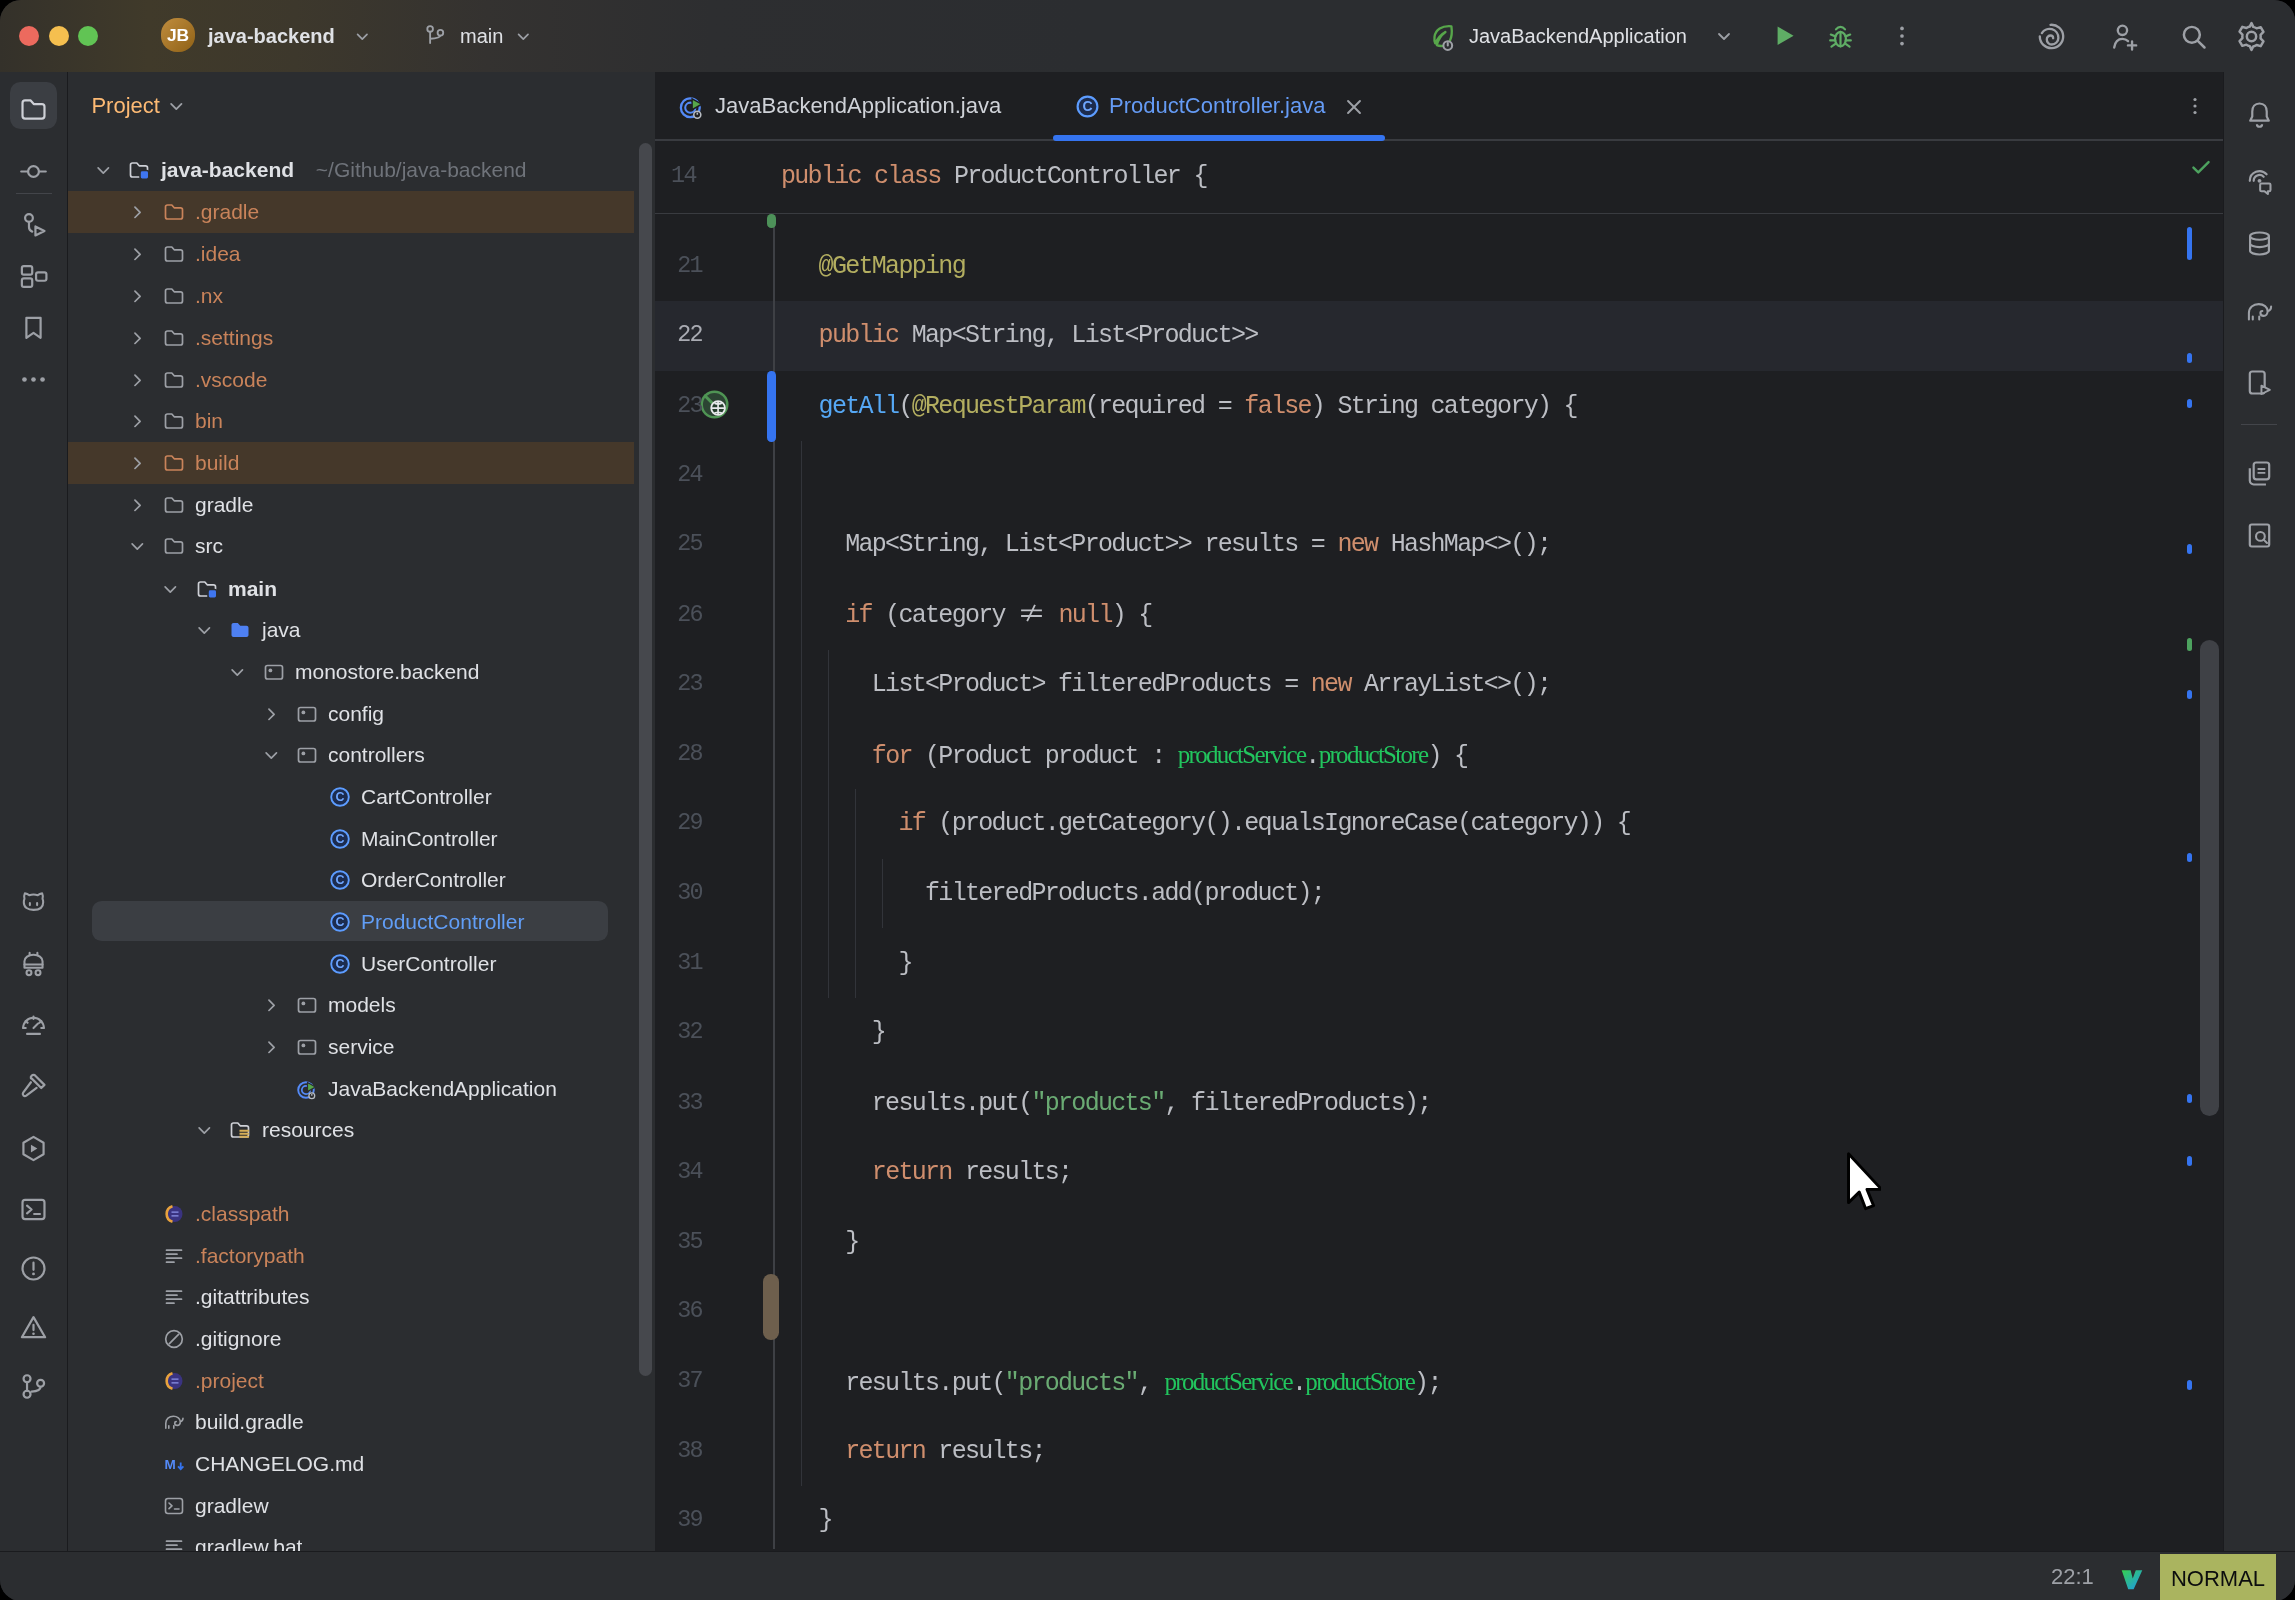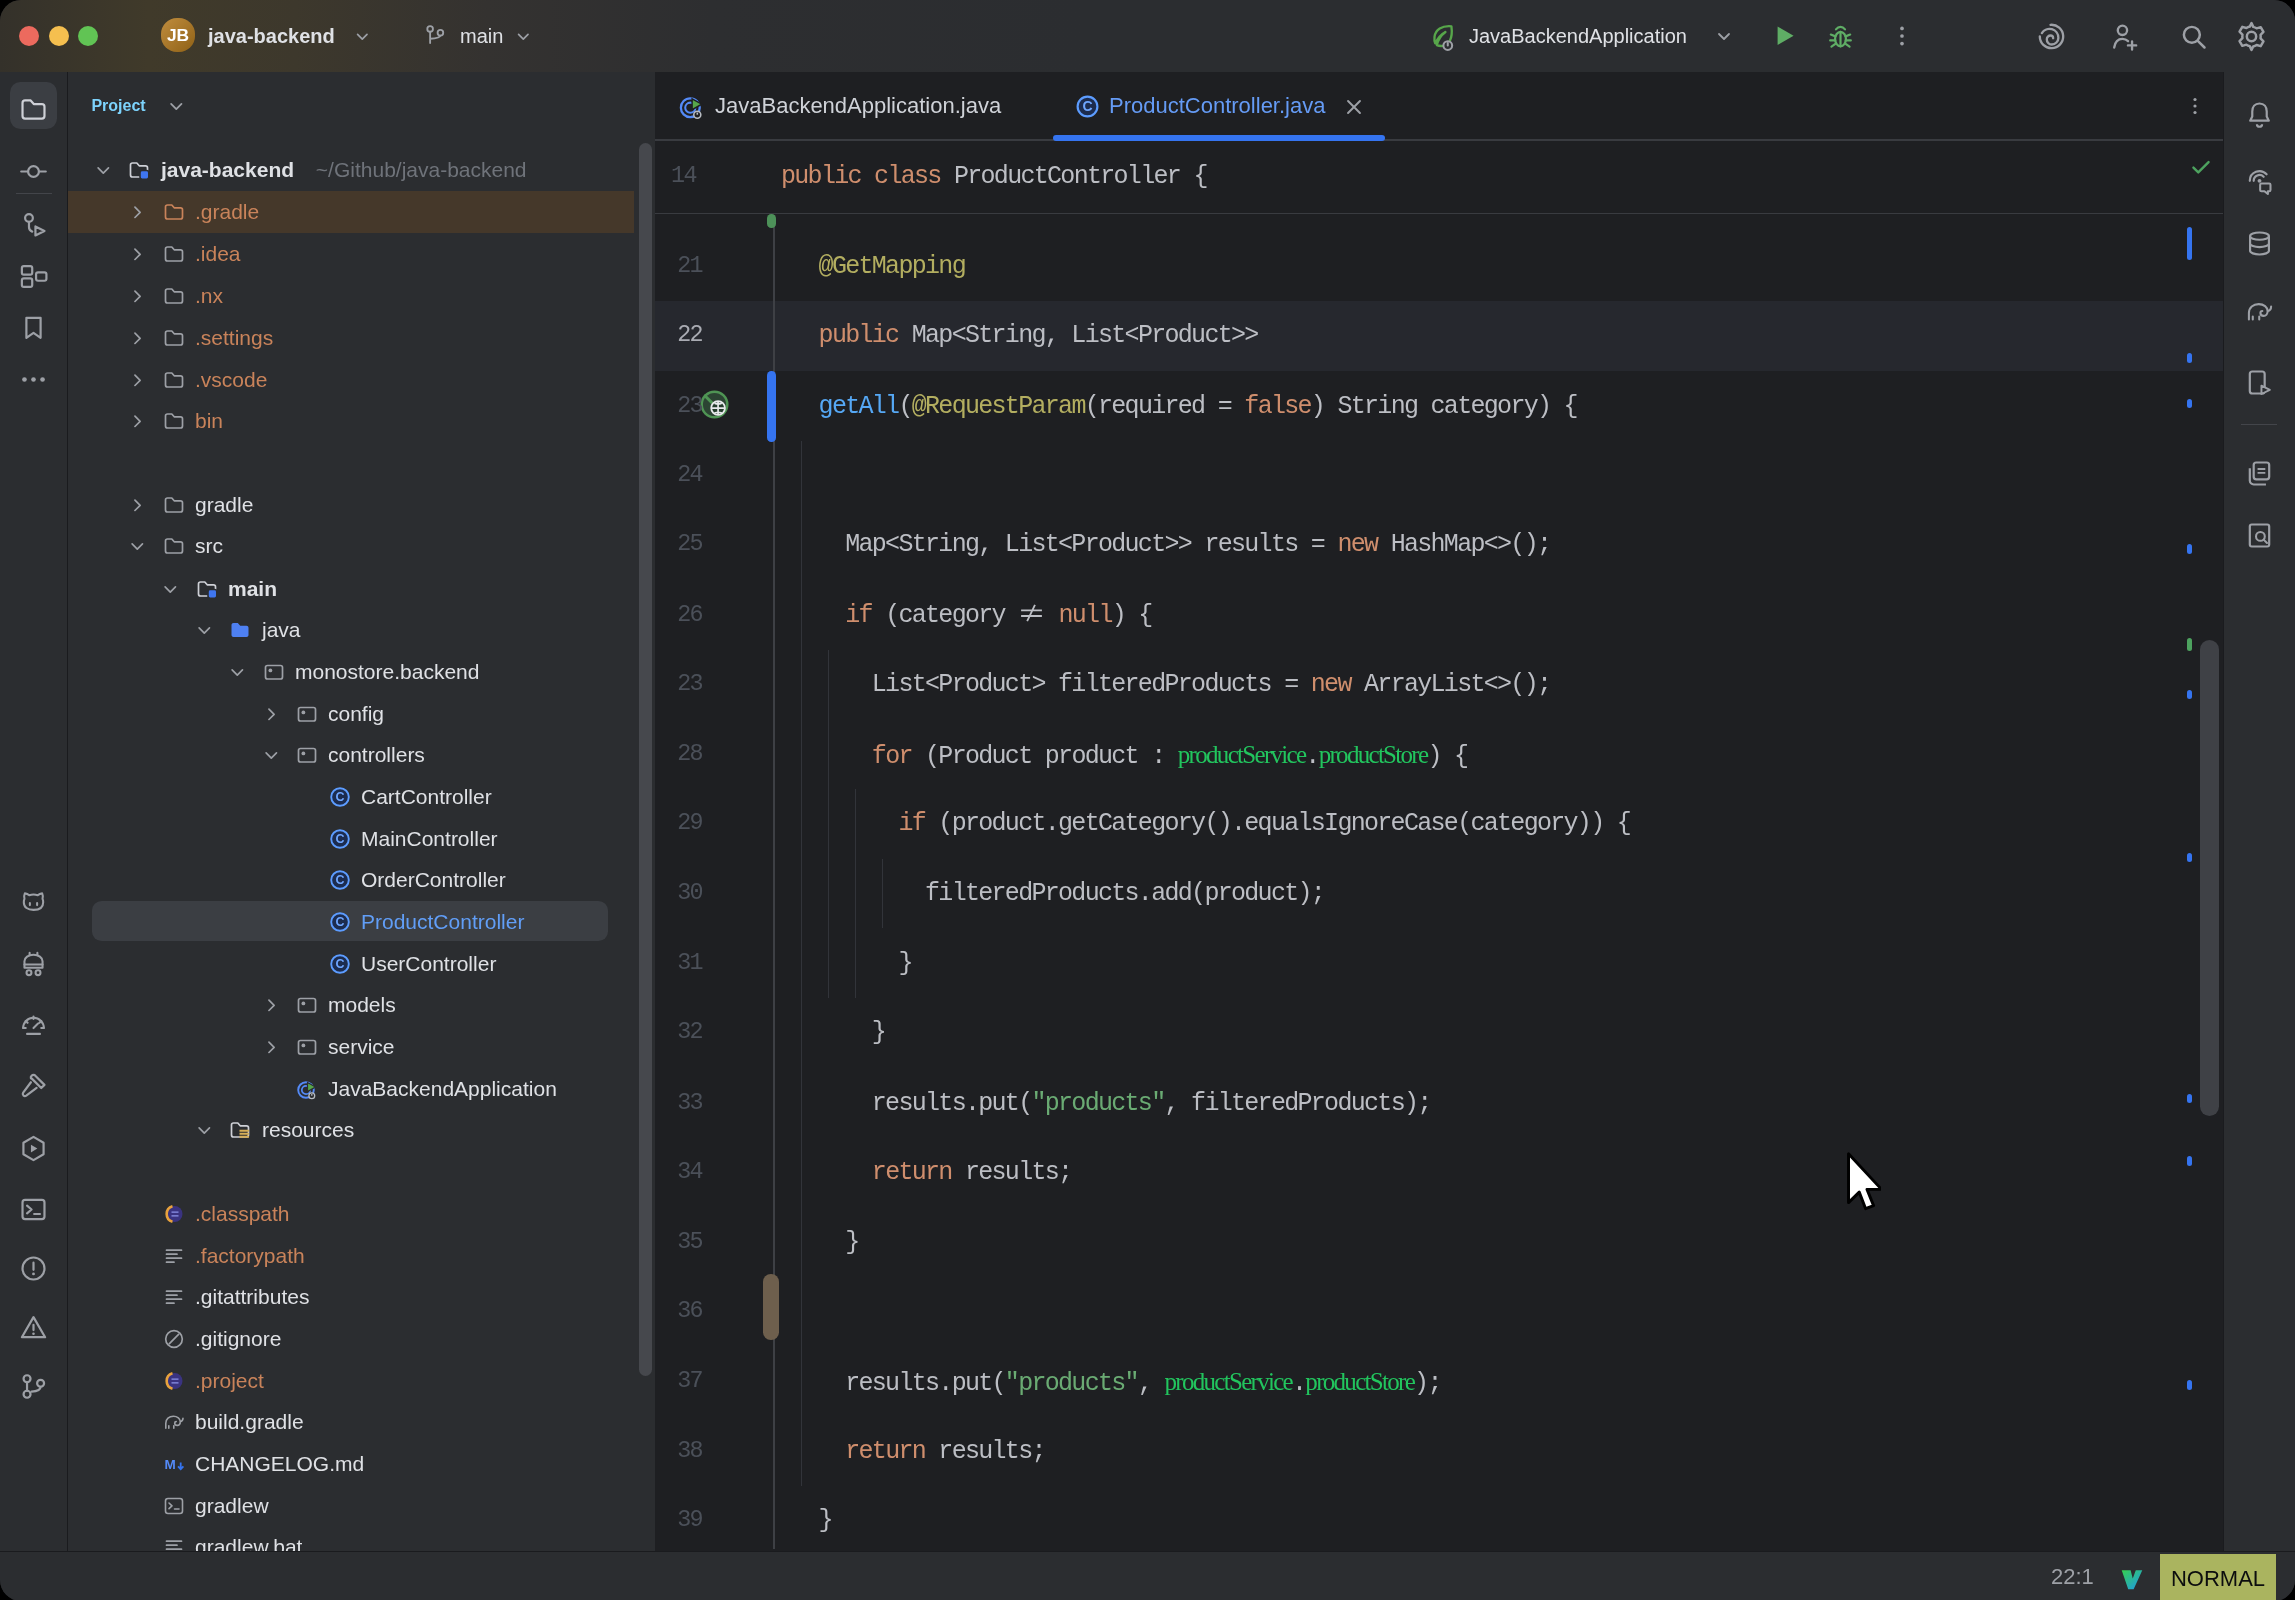--- a/index.html
+++ b/index.html
@@ -10,21 +10,21 @@
 .dot{width:20px;height:20px;border-radius:50%;top:26px;}
 .jb{left:161px;top:18px;width:34px;height:34px;border-radius:16px;background:linear-gradient(135deg,#c08d3e,#8f6116);color:#fff;font-weight:bold;font-size:17.4px;text-align:center;line-height:34px;}
 .tbt{color:#dfe1e5;font-size:20px;line-height:72px;top:0;height:72px;}
 .ticon{top:0;height:72px;display:flex;align-items:center;}
 
 .ls{left:0;top:72px;width:68px;height:1479px;background:#2b2d30;border-right:0.9px solid #1a1b1e;}
 .lsi{left:18px;width:31px;height:31px;}
 .seltile{left:10.4px;top:10.4px;width:47px;height:47px;border-radius:10.4px;background:#3b3e43;}
 
 .pp{left:68px;top:72px;width:588px;height:1479px;background:#2b2d30;overflow:hidden;}
-.ph{left:23.4px;top:0px;height:68px;line-height:68px;color:#7dd3fc;font-weight:700;font-size:16px;}
+.ph{left:23.4px;top:0px;height:68px;line-height:68px;color:#fdba74;font-weight:400;font-size:22px;}
 .row{left:0;height:42px;width:588px;}
 .rt{position:absolute;top:0;height:42px;line-height:42px;font-size:21px;color:#dfe1e5;white-space:pre;}
 .or{color:#c9835a;}
 .bl{color:#619ef7;}
 .gy{color:#6f737a;}
 .bold{font-weight:700;}
 .ticn{position:absolute;top:8.7px;width:24px;height:24px;}
 .chev{position:absolute;top:9.6px;width:22.6px;height:22.6px;}
 .selrow{position:absolute;left:24px;width:516px;top:0;height:40px;border-radius:9.6px;background:#3b3e43;}
 .pscroll{left:571px;width:13px;border-radius:7px;background:#46484d;}
@@ -264,20 +264,30 @@
       </div>
     <div class="a row" style="top:328px">
         <svg class="chev" style="left:58px" viewBox="0 0 24 24">
           <path d="M9.5 6.5L15 12l-5.5 5.5" fill="none" stroke="#9da0a6" stroke-width="1.8" stroke-linecap="round" stroke-linejoin="round"></path>
         </svg>
         <svg class="ticn" style="left:94px" viewBox="0 0 24 24">
           <path d="M3.5 7c0-1.1.9-2 2-2h4.3l2.4 2.8h6.3c1.1 0 2 .9 2 2V17c0 1.1-.9 2-2 2h-13c-1.1 0-2-.9-2-2z" fill="none" stroke="#9da0a6" stroke-width="1.7" stroke-linejoin="round"></path>
         </svg>
         <span class="rt or" style="left:127px">bin</span>
       </div>
+    <div class="a row" style="top:370px">
+        <div class="a" style="left:0px;top:0;width:566px;height:42px;background:#45382a;"></div>
+        <svg class="chev" style="left:58px" viewBox="0 0 24 24">
+          <path d="M9.5 6.5L15 12l-5.5 5.5" fill="none" stroke="#9da0a6" stroke-width="1.8" stroke-linecap="round" stroke-linejoin="round"></path>
+        </svg>
+        <svg class="ticn" style="left:94px" viewBox="0 0 24 24">
+          <path d="M3.5 7c0-1.1.9-2 2-2h4.3l2.4 2.8h6.3c1.1 0 2 .9 2 2V17c0 1.1-.9 2-2 2h-13c-1.1 0-2-.9-2-2z" fill="none" stroke="#c9835a" stroke-width="1.7" stroke-linejoin="round"></path>
+        </svg>
+        <span class="rt or" style="left:127px">build</span>
+      </div>
     <div class="a row" style="top:412px">
         <svg class="chev" style="left:58px" viewBox="0 0 24 24">
           <path d="M9.5 6.5L15 12l-5.5 5.5" fill="none" stroke="#9da0a6" stroke-width="1.8" stroke-linecap="round" stroke-linejoin="round"></path>
         </svg>
         <svg class="ticn" style="left:94px" viewBox="0 0 24 24">
           <path d="M3.5 7c0-1.1.9-2 2-2h4.3l2.4 2.8h6.3c1.1 0 2 .9 2 2V17c0 1.1-.9 2-2 2h-13c-1.1 0-2-.9-2-2z" fill="none" stroke="#9da0a6" stroke-width="1.7" stroke-linejoin="round"></path>
         </svg>
         <span class="rt" style="left:127px">gradle</span>
       </div>
     <div class="a row" style="top:453px">

